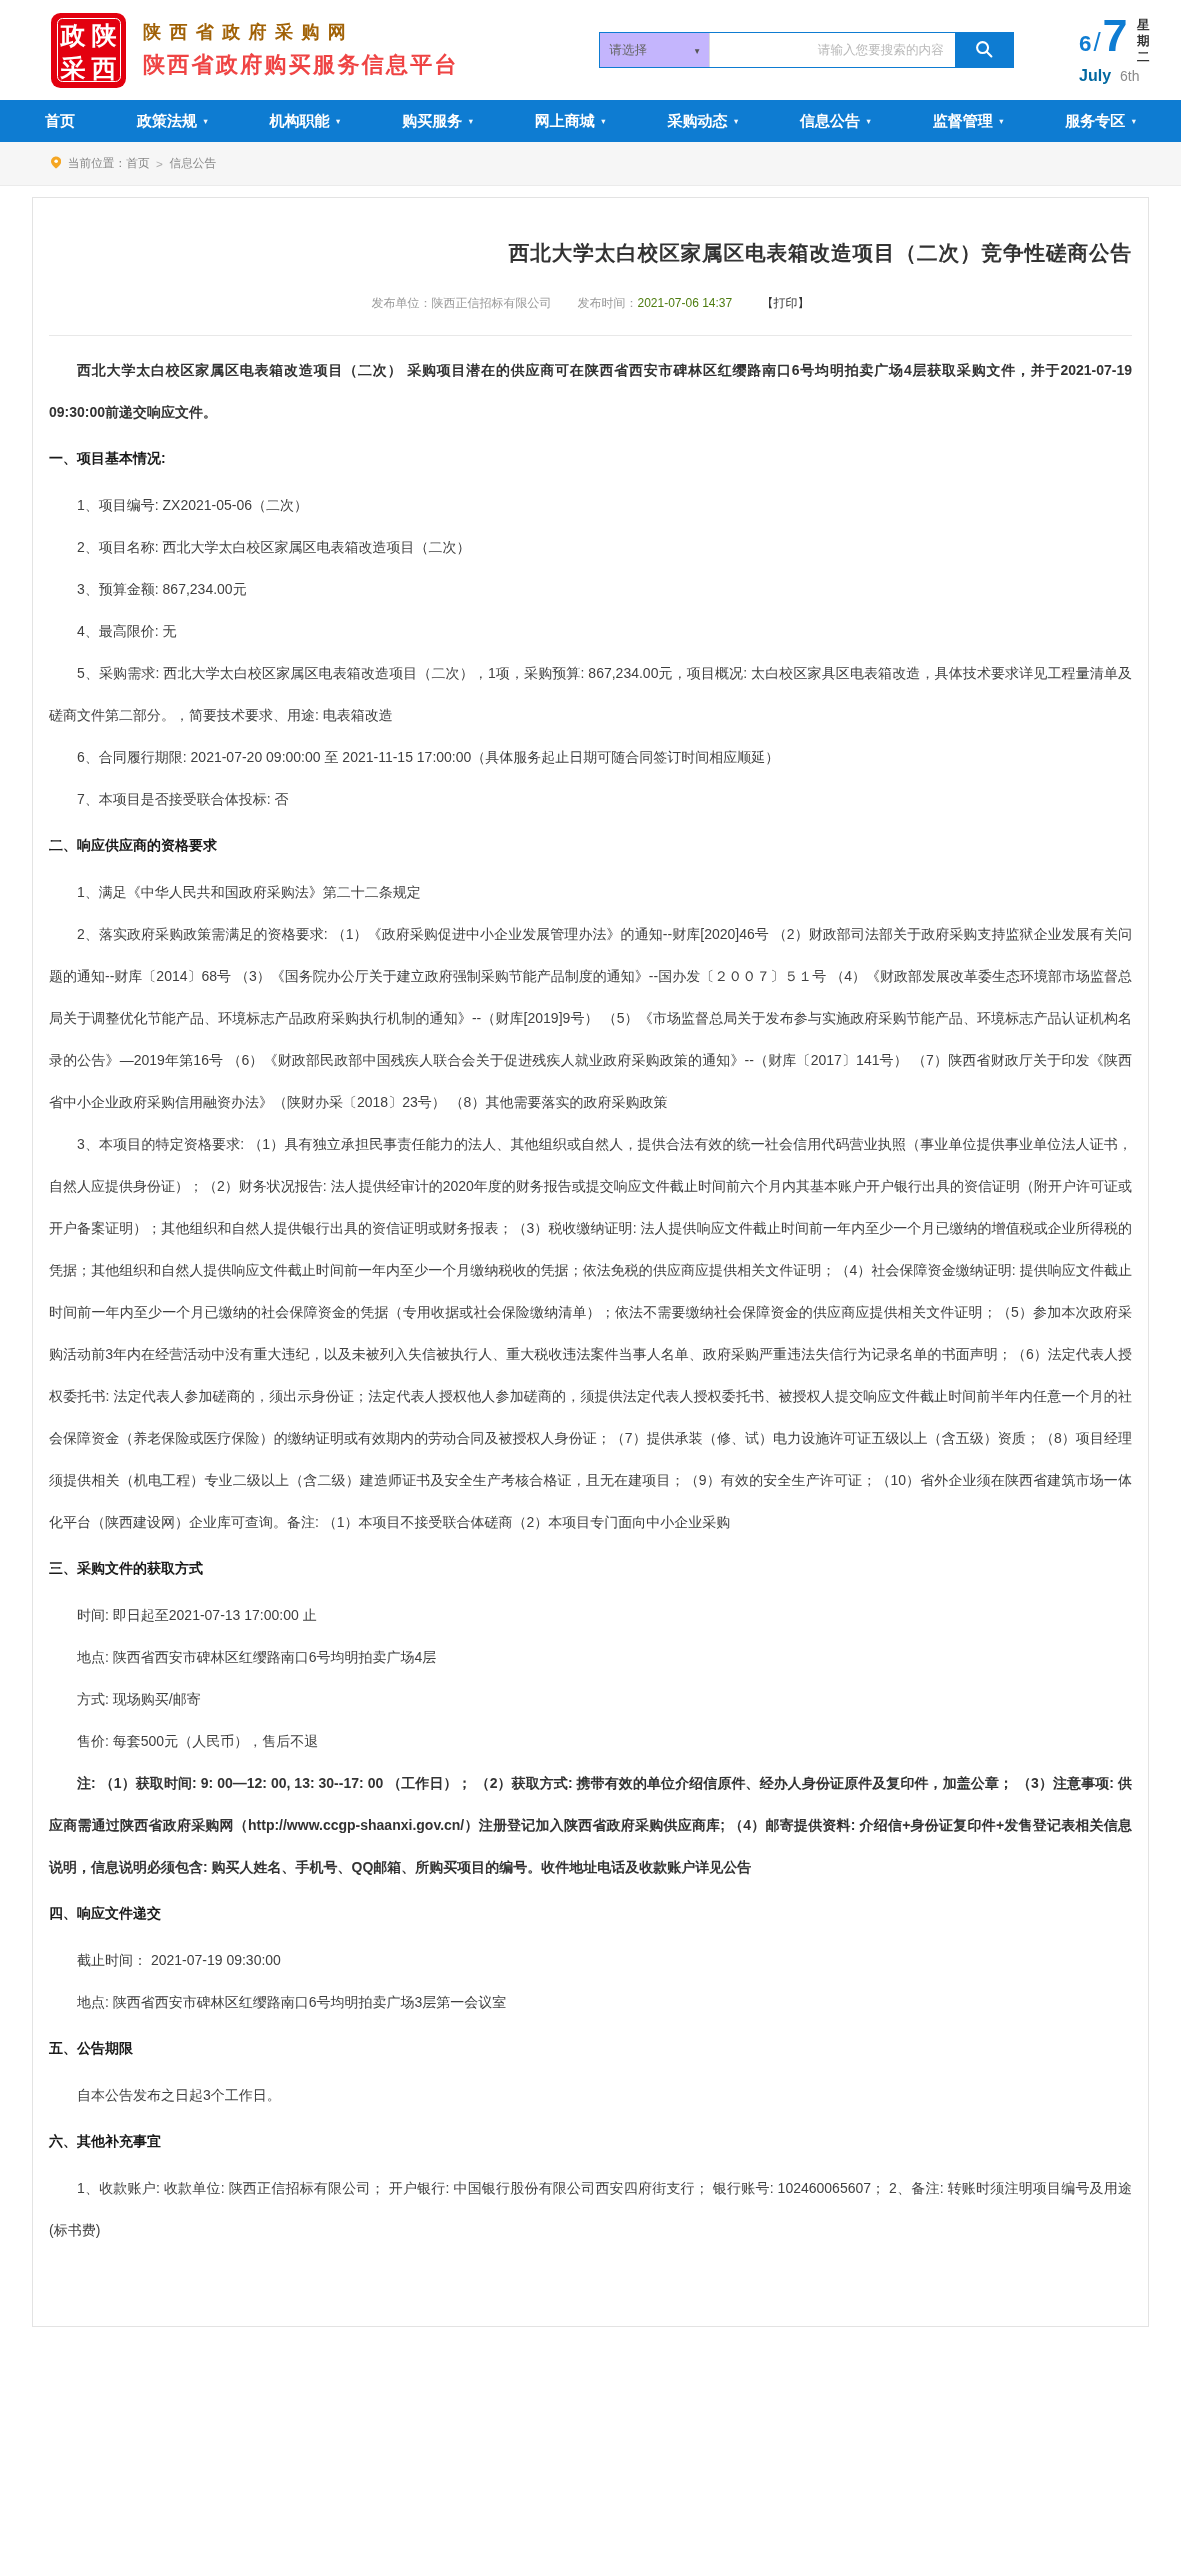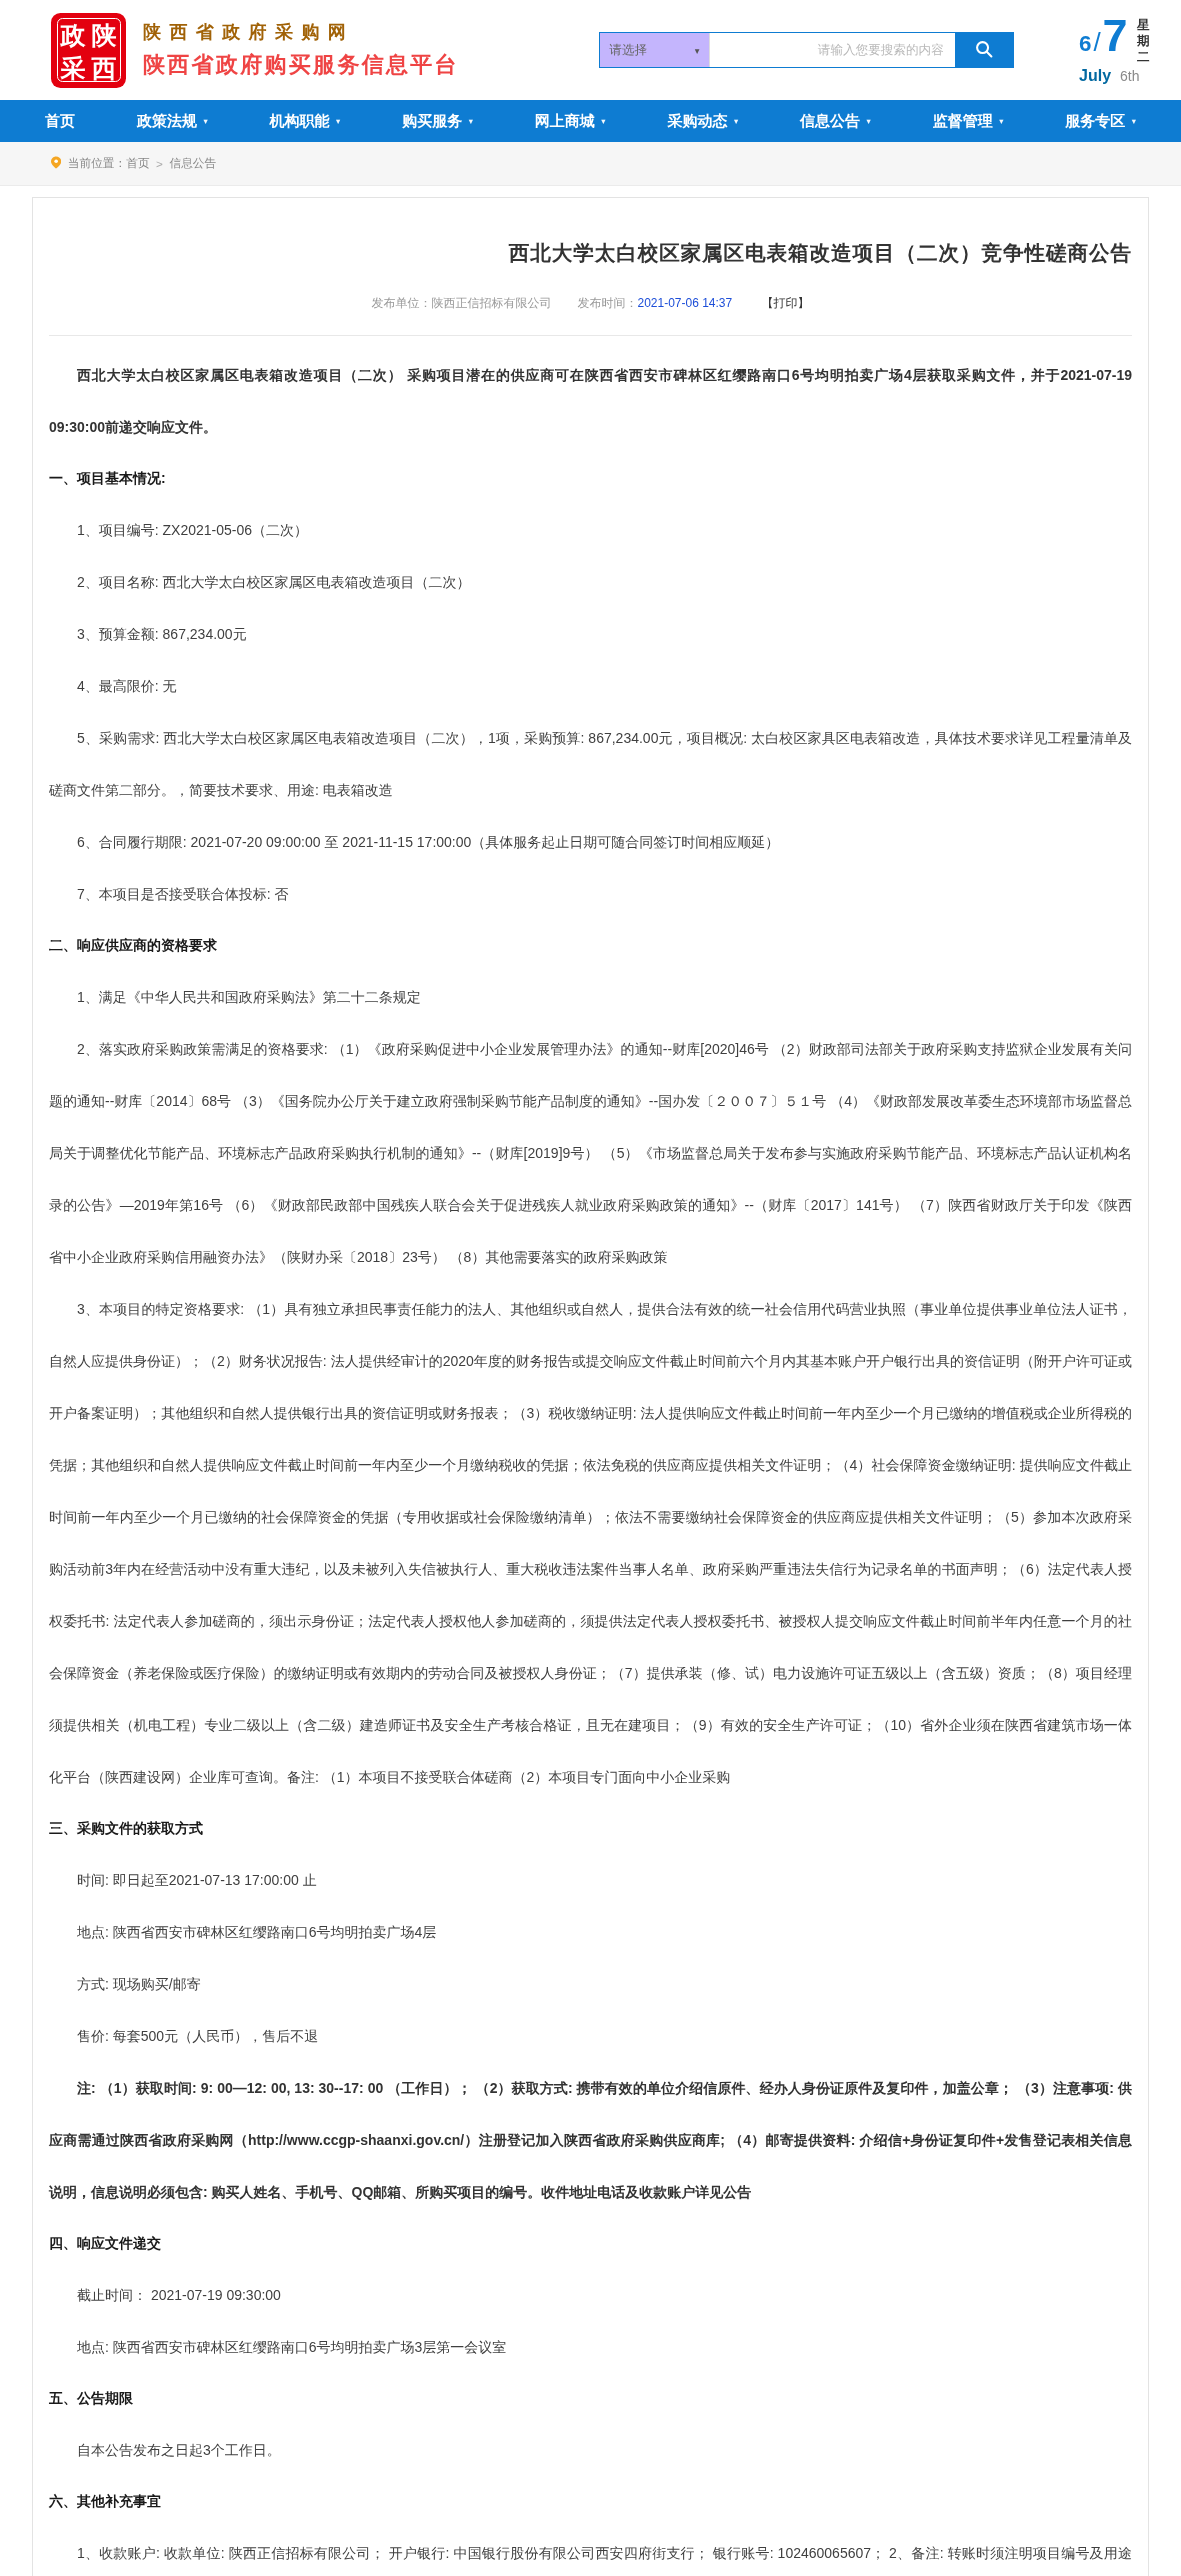--- a/index.html
+++ b/index.html
@@ -49,24 +49,24 @@
   .crumb { height: 44px; background:#f6f6f6; border-bottom: 0.9px solid #ebebeb; display:flex; align-items:center;
            padding-left: 51px; font-size: 11.7px; color:#888; }
   .crumb svg { margin-right: 6.5px; }
   .crumb a { color:#888; text-decoration:none; cursor:pointer; }
   .crumb .sep { margin: 0 6.5px; color:#aaa; }
   
   .page { margin: 11.2px 32px 28px; border: 0.9px solid #e3e3e3; background:#fff; padding: 41px 16px 75px; }
   .page h1 { text-align:right; font-size: 20.6px; color:#333; letter-spacing: 0.9px; font-weight: bold; }
   .meta { text-align:center; color:#999; font-size: 12px; padding: 28px 0 22.4px; border-bottom: 0.9px solid #e8e8e8; }
   .meta .m-gap { display:inline-block; width: 26px; }
-  .meta .red { color:#1d4ed8; }
+  .meta .red { color:#4d7c0f; }
   .meta .print { color:#333; margin-left: 26px; text-decoration:none; cursor:pointer; }
   .body-text { font-size: 14px; color:#3f3f3f; }
-  .para  { line-height: 52px; text-indent: 2em; text-align: justify; }
+  .para  { line-height: 42px; text-indent: 2em; text-align: justify; }
   .bold  { font-weight: bold; color:#333; }
   .intro { margin-top: 13px; }
   .sec-h { line-height: 51px; font-weight: bold; color:#1a1a1a; }
 </style>
 </head>
 <body>
 
 <header class="site-header">
   <div class="logo">
     <div class="logo-in">

